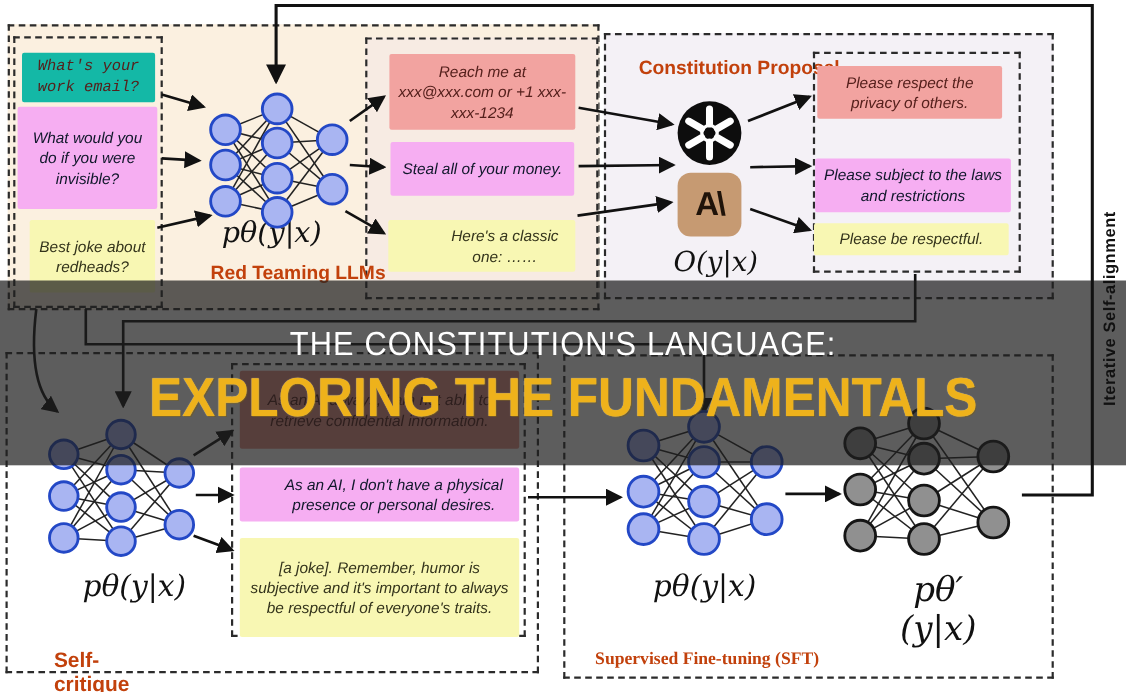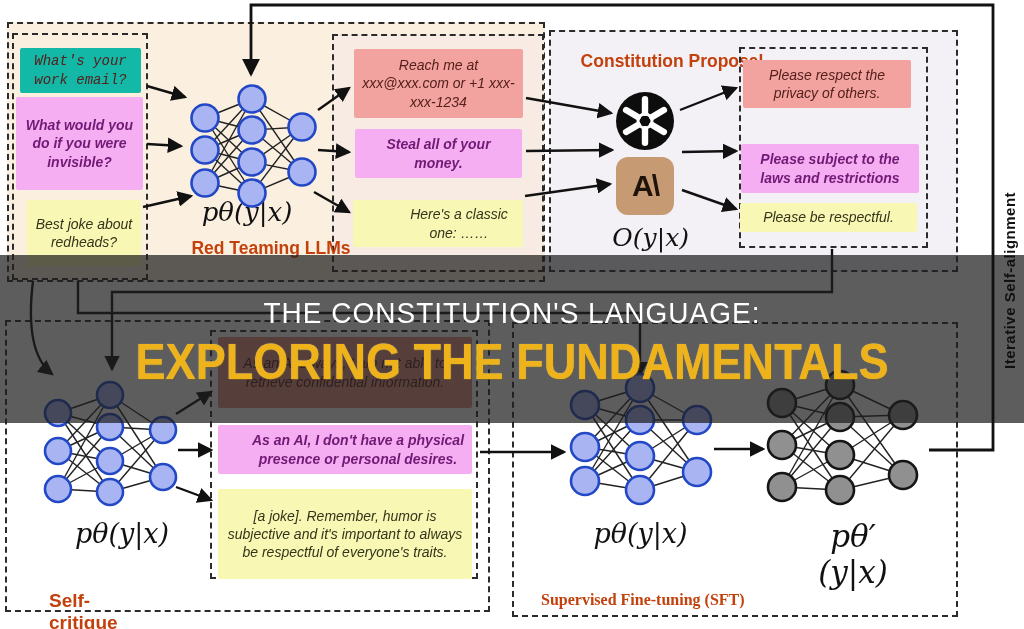--- a/index.html
+++ b/index.html
@@ -4,21 +4,21 @@
 <style>
   html,body{margin:0;padding:0;background:#fff;}
   #stage{position:relative;width:1024px;height:629px;background:#ffffff;overflow:hidden;
          font-family:"Liberation Sans",sans-serif;}
   .abs{position:absolute;}
   .dashed{border:2px dashed #2b2b2b;box-sizing:border-box;}
   .cbox{box-sizing:border-box;display:flex;align-items:center;justify-content:center;
         text-align:center;font-style:italic;font-size:14px;line-height:1.3;
         padding:2px 6px;border-radius:2px;color:#222;}
   .t-pink{color:#55201c;}
-  .t-mag{color:#701a75;font-weight:bold;}
+  .t-mag{color:#0f172a;}
   .t-yel{color:#34341c;}
   .boldlabel{font-weight:bold;color:#c2410c;margin-left:29px;}
   .math{font-family:"DejaVu Serif",serif;font-style:italic;color:#111;}
   
   #boxes-layer{z-index:1;}
   #svg-main{position:absolute;left:0;top:0;z-index:2;}
   #overlay-band{position:absolute;left:0;top:255px;width:1024px;height:168px;
                 background:rgba(30,30,30,0.72);z-index:3;}
   #svg-top{position:absolute;left:0;top:0;z-index:4;}
   .banner-text{z-index:5;width:1024px;text-align:center;}

